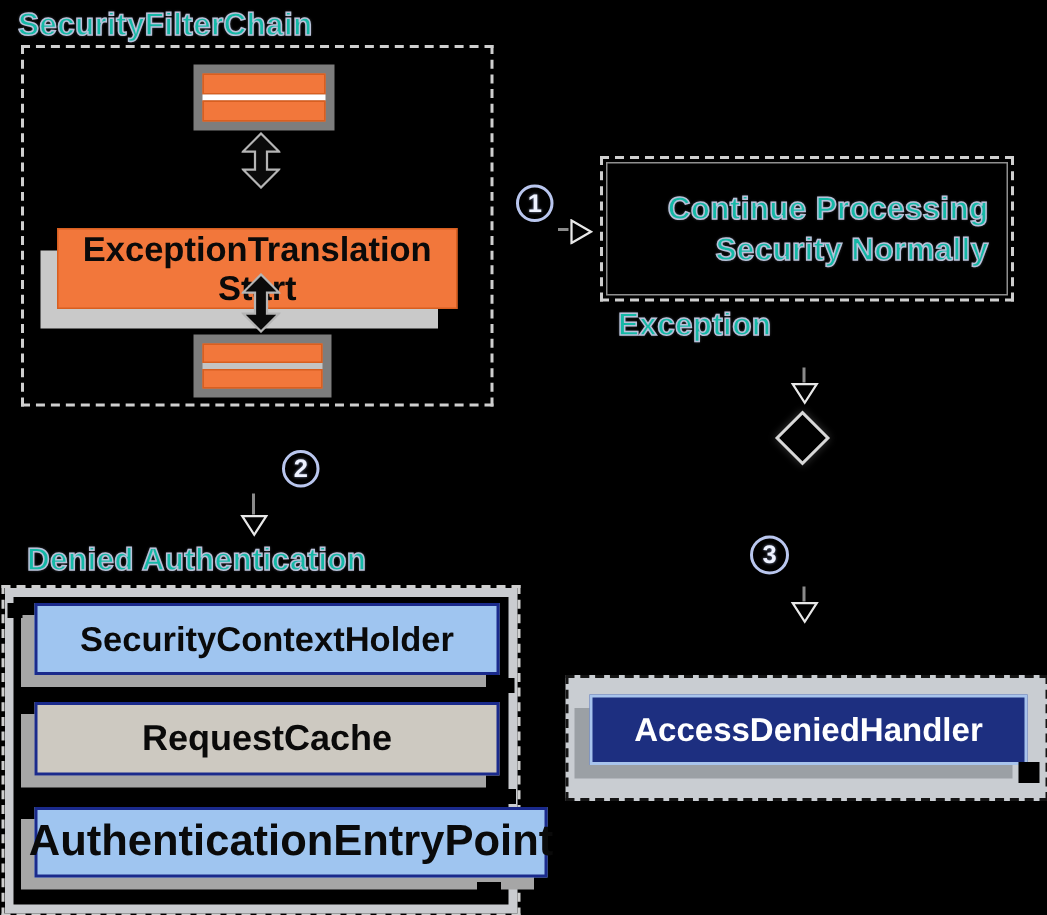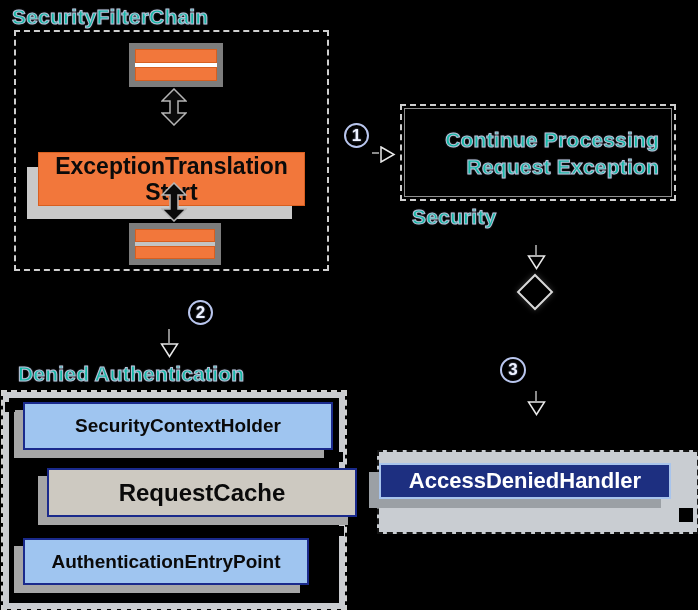--- a/index.html
+++ b/index.html
@@ -48,21 +48,20 @@
     box-shadow:-12px 14px 0 -1px #c9c9c9;
     flex-direction:column;font-size:23px;line-height:26px;margin-top:27px;
   }
   .node-blue{
     background:var(--light-blue,#9fc5f0);border:2px solid var(--navy-border,#1a2a8c);
     box-shadow:-9px 8px 0 var(--shadow-gray,#a6a6a6);
   }
   .node-tan{
     background:var(--tan,#cdc9c1);border:2px solid var(--navy-border,#1a2a8c);
     box-shadow:-9px 8px 0 var(--shadow-gray,#a6a6a6);
-    margin-left:24px;
   }
   .node-navy{
     background:var(--navy-fill,#1d2f80);border:2px solid var(--navy-box-border,#a8c4ec);
     color:#ffffff;font-size:22px;
     box-shadow:-10px 9px 0 #9ba0a5;
   }
   
   .marker{
     box-sizing:border-box;border:2px solid #b9c6ee;border-radius:50%;
     color:#eef2ff;background:#000;font-weight:bold;font-size:17px;
@@ -122,57 +121,57 @@
 
   <div class="abs marker" style="left:344px;top:123px;width:25px;height:25px;">1</div>
   <div class="abs stub" style="left:372px;top:152px;width:7px;height:2px;"></div>
   <svg class="abs" style="left:380px;top:146px;" width="16" height="17" viewBox="0 0 16 17">
     <polygon points="1,1 14,8.5 1,16" fill="#000" stroke="#e8e8e8" stroke-width="1.5"></polygon>
   </svg>
 
   <div class="abs dash-light" style="left:400px;top:104px;width:272px;height:93px;">
     <div class="continue-inner">
       <div class="halo">Continue Processing</div>
-      <div class="halo">Request Exception</div>
+      <div class="halo">Security Normally</div>
     </div>
   </div>
 
   <div class="abs" style="left:412px;top:204px;">
-    <div class="halo lbl" style="line-height:25px;">Security</div>
+    <div class="halo lbl" style="line-height:25px;">Exception</div>
   </div>
 
   <div class="abs stub" style="left:535px;top:245px;width:2px;height:10px;"></div>
   <svg class="abs" style="left:527px;top:255px;" width="19" height="15" viewBox="0 0 19 15">
     <polygon points="1.5,1 17.5,1 9.5,13.5" fill="#000" stroke="#e8e8e8" stroke-width="1.5"></polygon>
   </svg>
   <div class="abs diamond" style="left:522px;top:279px;"></div>
 
   <div class="abs marker" style="left:188px;top:300px;width:25px;height:25px;">2</div>
   <div class="abs stub" style="left:168px;top:329px;width:2px;height:14px;"></div>
   <svg class="abs" style="left:160px;top:343px;" width="19" height="15" viewBox="0 0 19 15">
     <polygon points="1.5,1 17.5,1 9.5,13.5" fill="#000" stroke="#e8e8e8" stroke-width="1.5"></polygon>
   </svg>
 
   <div class="abs halo lbl" style="left:18px;top:362px;">Denied Authentication</div>
 
   <div class="abs dash-light sa-box">
-    <div class="abs node node-blue" style="left:20px;top:10px;width:310px;height:48px;font-size:19px;">SecurityContextHolder</div>
+    <div class="abs node node-blue" style="left:20px;top:10px;width:310px;height:48px;font-size:23px;">SecurityContextHolder</div>
     <div class="abs node node-tan" style="left:20px;top:76px;width:310px;height:49px;font-size:24px;">RequestCache</div>
-    <div class="abs node node-blue" style="left:20px;top:146px;width:286px;height:47px;font-size:19px;">AuthenticationEntryPoint</div>
+    <div class="abs node node-blue" style="left:20px;top:146px;width:342px;height:47px;font-size:29px;">AuthenticationEntryPoint</div>
     <div class="abs handle" style="left:2px;top:10px;width:10px;height:10px;"></div>
     <div class="abs handle" style="left:330px;top:60px;width:10px;height:10px;"></div>
     <div class="abs handle" style="left:331px;top:134px;width:10px;height:10px;"></div>
     <div class="abs handle" style="left:315px;top:196px;width:16px;height:14px;"></div>
   </div>
 
   <div class="abs marker" style="left:500px;top:357px;width:26px;height:26px;">3</div>
   <div class="abs stub" style="left:535px;top:391px;width:2px;height:10px;"></div>
   <svg class="abs" style="left:527px;top:401px;" width="19" height="15" viewBox="0 0 19 15">
     <polygon points="1.5,1 17.5,1 9.5,13.5" fill="#000" stroke="#e8e8e8" stroke-width="1.5"></polygon>
   </svg>
 
 
   <div class="abs ad-box">
-    <div class="abs node node-navy" style="left:0;top:11px;width:292px;height:36px;">AccessDeniedHandler</div>
+    <div class="abs node node-navy" style="left:14px;top:11px;width:292px;height:47px;">AccessDeniedHandler</div>
     <div class="abs handle" style="left:300px;top:56px;width:14px;height:14px;"></div>
   </div>
 
 </div>
 
 </body></html>

